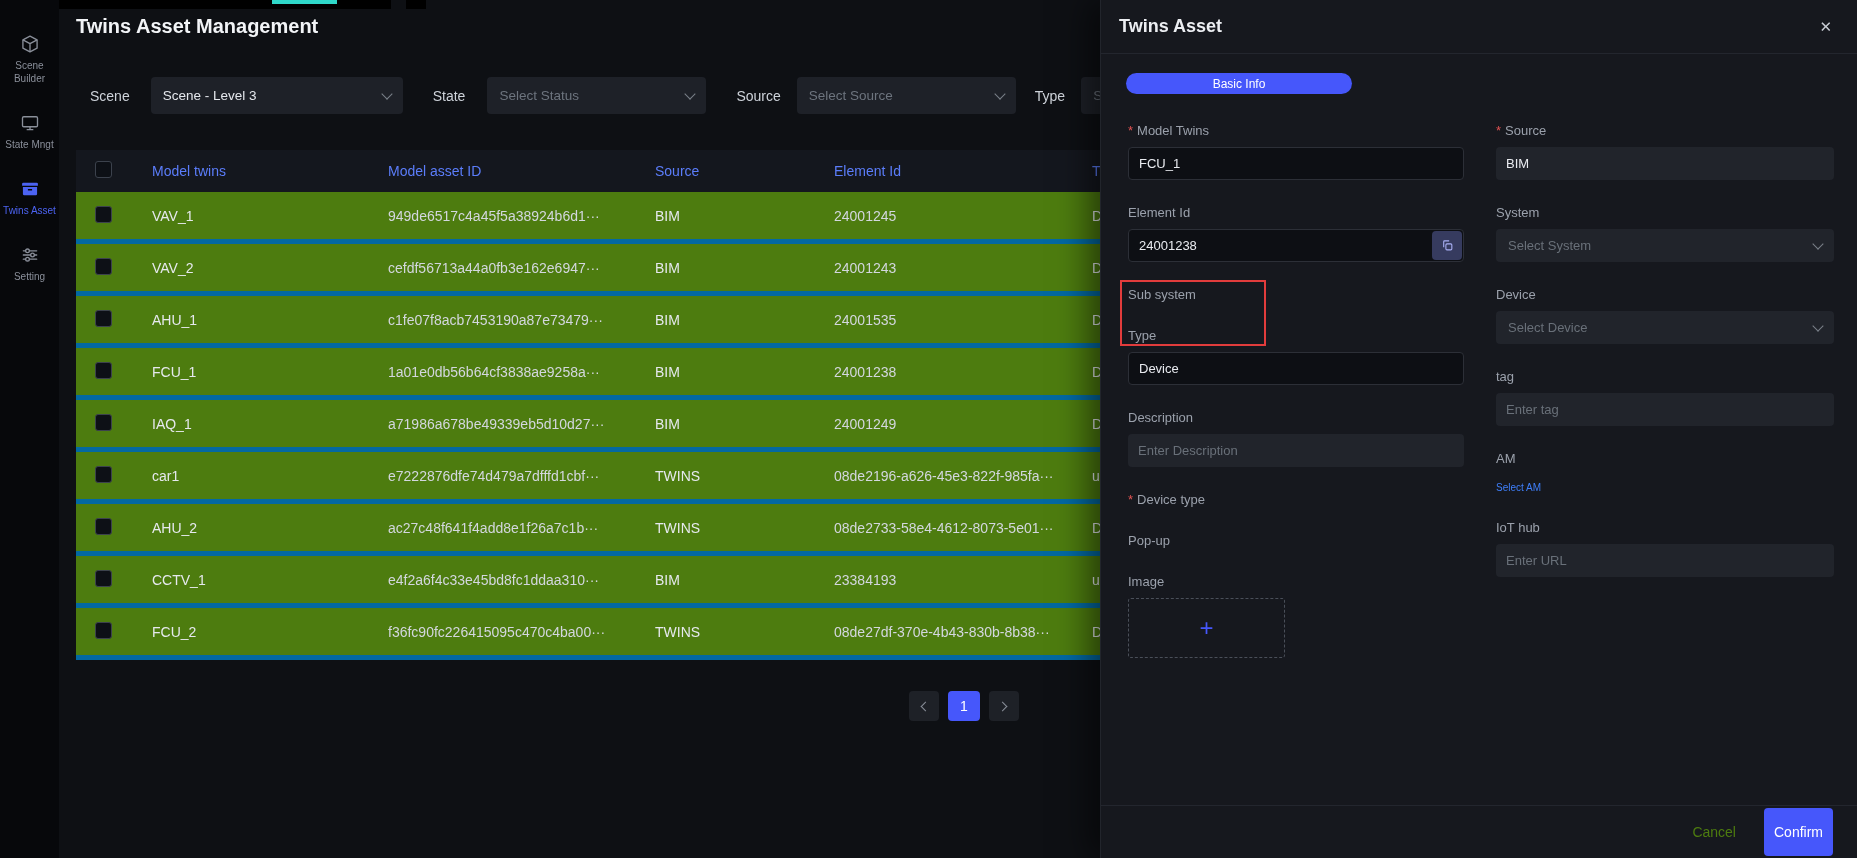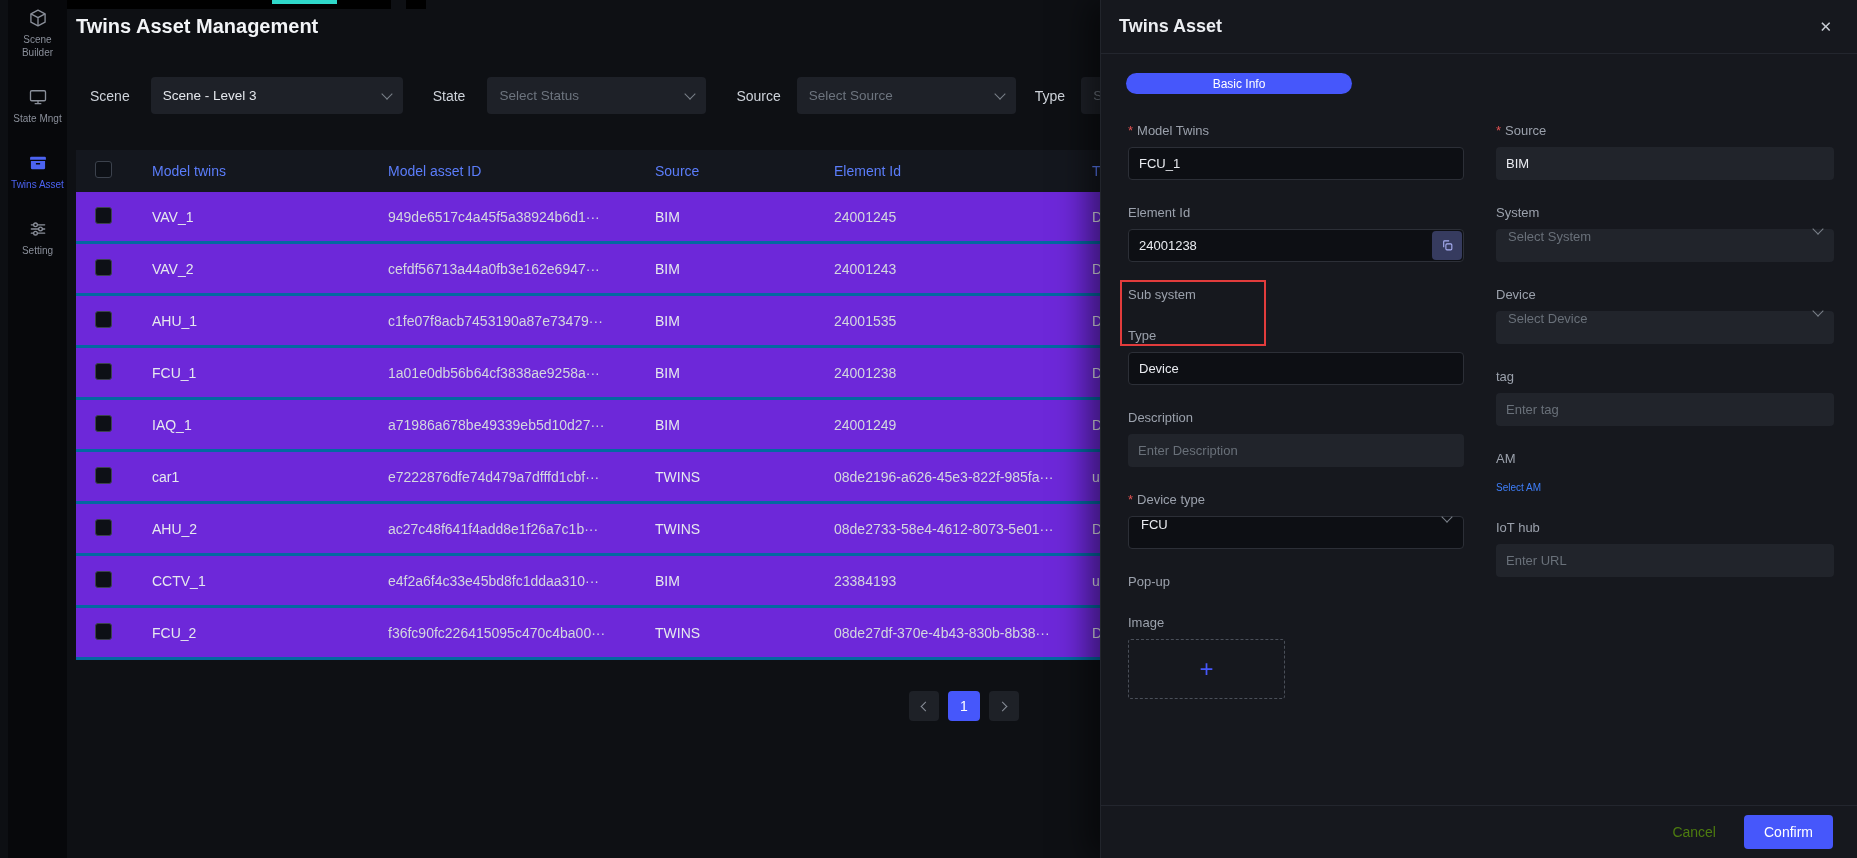--- a/index.html
+++ b/index.html
@@ -1,20 +1,20 @@
 <!DOCTYPE html>
 <html><head>
 <meta charset="utf-8">
 <style>
   * { margin:0; padding:0; box-sizing:border-box; }
   html,body { background:#000; font-family:"Liberation Sans", sans-serif; }
   .screen { position:relative; width:1857px; height:858px; background:#0d0f13; overflow:hidden; color:#e9ebf0; }
 
   
-  .sidebar { position:absolute; left:8px; top:0; width:59px; height:858px; background:#07080b; padding-top:8px; z-index:3; }
+  .sidebar { position:absolute; left:0; top:0; width:59px; height:858px; background:#07080b; padding-top:34px; z-index:3; }
   .side-item { width:100%; text-align:center; margin-bottom:28px; cursor:pointer; color:#8a8f9a; }
   .side-item .side-icon { display:inline-block; line-height:0; margin-bottom:5px; }
   .side-item .side-label { display:block; font-size:10px; line-height:1.3; padding:0 3px; }
   .side-item.active { color:#4c63f2; }
 
   
   .main { position:absolute; left:59px; top:0; right:0; bottom:0; background:#0e1014; }
   .strip1 { position:absolute; left:0; top:0; width:332px; height:9px; background:#000; }
   .strip-teal { position:absolute; left:213px; top:0; width:65px; height:4px; }
   .strip2 { position:absolute; left:347px; top:0; width:20px; height:9px; background:#000; }
@@ -29,21 +29,21 @@
   .sel-text.ph { color:#6d747e; }
   .chev { width:8px; height:8px; border-right:1.5px solid #7a8089; border-bottom:1.5px solid #7a8089; transform:rotate(45deg); margin-top:-4px; flex:0 0 auto; }
   .f-gap-a{margin-left:21px}.f-gap-b{margin-left:30px}.f-gap-c{margin-left:22px}
   .f-gap-d{margin-left:30px}.f-gap-e{margin-left:16px}.f-gap-f{margin-left:19px}.f-gap-g{margin-left:16px}
 
   
   .table { position:absolute; left:17px; top:150px; width:1100px; }
   .thead, .trow { display:grid; grid-template-columns:76px 236px 267px 179px 258px 1fr; align-items:center; }
   .thead { height:42px; background:#14171e; }
   .thead .hcell { font-size:14px; color:#5b7dfa; font-weight:500; }
-  .trow { height:52px; background:#6d28d9; border-bottom:3px solid #0369a1; }
+  .trow { height:52px; background:#4d7c0f; border-bottom:5px solid #0369a1; }
   .cell { font-size:14px; color:#e6e9ee; overflow:hidden; white-space:nowrap; }
   .c-id, .c-eid { color:#d3d7de; }
   .c-check { padding-left:19px; }
   .checkbox { display:inline-block; width:17px; height:17px; border:1px solid #3c424d; border-radius:3px; background:#0d1016; cursor:pointer; }
 
   .pagination { position:absolute; left:850px; top:691px; display:flex; gap:9px; align-items:center; }
   .pg-btn { width:30px; height:30px; border-radius:4px; background:#1e2127; display:flex; align-items:center; justify-content:center; cursor:pointer; }
   .pg-btn .pchev { width:7px; height:7px; border-right:1.5px solid #8a8f99; border-bottom:1.5px solid #8a8f99; }
   .pchev.left { transform:rotate(135deg); margin-left:3px; }
   .pchev.right { transform:rotate(-45deg); margin-right:3px; }
@@ -58,37 +58,37 @@
 
   .form-grid { margin:29px 24px 0 27px; display:grid; grid-template-columns:336px 338px; column-gap:32px; }
   .field { margin-bottom:25px; }
   .fld-label { font-size:13px; color:#9ba1ac; line-height:16px; margin-bottom:8px; }
   .req { color:#e05252; margin-right:4px; }
   .input, .fake-select { width:100%; height:33px; border-radius:4px; font-size:13px; color:#e9ebf0; font-family:"Liberation Sans", sans-serif; }
   .input { padding:0 10px; outline:none; }
   .input.dark { background:#0d0f14; border:1px solid #2c2f37; }
   .input.light { background:#21242b; border:none; }
   .input.light::placeholder { color:#697079; }
-  .fake-select { display:flex; justify-content:space-between; padding:0 12px; cursor:pointer; }
+  .fake-select { display:flex; align-items:center; justify-content:space-between; padding:0 12px; cursor:pointer; }
   .fake-select.dark { background:#0d0f14; border:1px solid #2c2f37; }
   .fake-select.light { background:#21242b; border:none; }
   .fs-text { font-size:13px; color:#e9ebf0; }
   .fs-text.ph { color:#697079; }
   .input-wrap { position:relative; }
   .copy-btn { position:absolute; right:2px; top:2px; width:30px; height:29px; border-radius:4px; background:#363b5f; display:flex; align-items:center; justify-content:center; color:#aab1f7; cursor:pointer; }
   .clear-btn { position:absolute; right:9px; top:8px; width:17px; height:17px; border-radius:50%; background:#7b8089; color:#15171c; font-size:12px; line-height:17px; text-align:center; cursor:pointer; }
   .am-link { display:inline-block; margin-top:7px; font-size:10px; cursor:pointer; }
   .upload-box { width:157px; height:60px; border:1px dashed #4a4f59; border-radius:3px; display:flex; align-items:center; justify-content:center; cursor:pointer; }
   .plus { font-size:24px; font-weight:300; }
 
   .annotation { position:absolute; left:19px; top:280px; width:146px; height:66px; border:2px solid #e23c3c; pointer-events:none; z-index:8; }
 
   .panel-footer { position:absolute; left:0; right:0; bottom:0; height:53px; border-top:1px solid #23262e; display:flex; align-items:center; justify-content:flex-end; padding-right:24px; gap:28px; }
   .btn-cancel { background:transparent; border:none; color:#4d7c0f; font-size:14px; cursor:pointer; font-family:"Liberation Sans", sans-serif; }
-  .btn-confirm { border:none; height:34px; padding:0 20px; border-radius:4px; color:#fff; font-size:14px; cursor:pointer; font-family:"Liberation Sans", sans-serif; }
+  .btn-confirm { border:none; height:48px; padding:0 10px; border-radius:4px; color:#fff; font-size:14px; cursor:pointer; font-family:"Liberation Sans", sans-serif; }
 </style>
 </head>
 <body>
 
 <div class="screen">
 
   <div class="sidebar">
     <div class="side-item">
       <span class="side-icon">
         <svg viewBox="0 0 24 24" width="20" height="20" fill="none" stroke="currentColor" stroke-width="1.6" stroke-linejoin="round">
@@ -298,24 +298,20 @@
         <div class="field">
           <div class="fld-label">Type</div>
           <input class="input dark" value="Device" style="">
         </div>
         <div class="field">
           <div class="fld-label">Description</div>
           <input class="input light" placeholder="Enter Description" style="">
         </div>
         <div class="field">
           <div class="fld-label"><span class="req">*</span><span>Device type</span></div>
-          <div class="fake-select dark">
-            <span class="fs-text">FCU</span>
-            <span class="chev"></span>
-          </div>
         </div>
         <div class="field">
           <div class="fld-label">Pop-up</div>
         </div>
         <div class="field">
           <div class="fld-label">Image</div>
           <div class="upload-box">
             <span class="plus" id="plus" style="color: rgb(70, 87, 251);">+</span>
           </div>
         </div>

